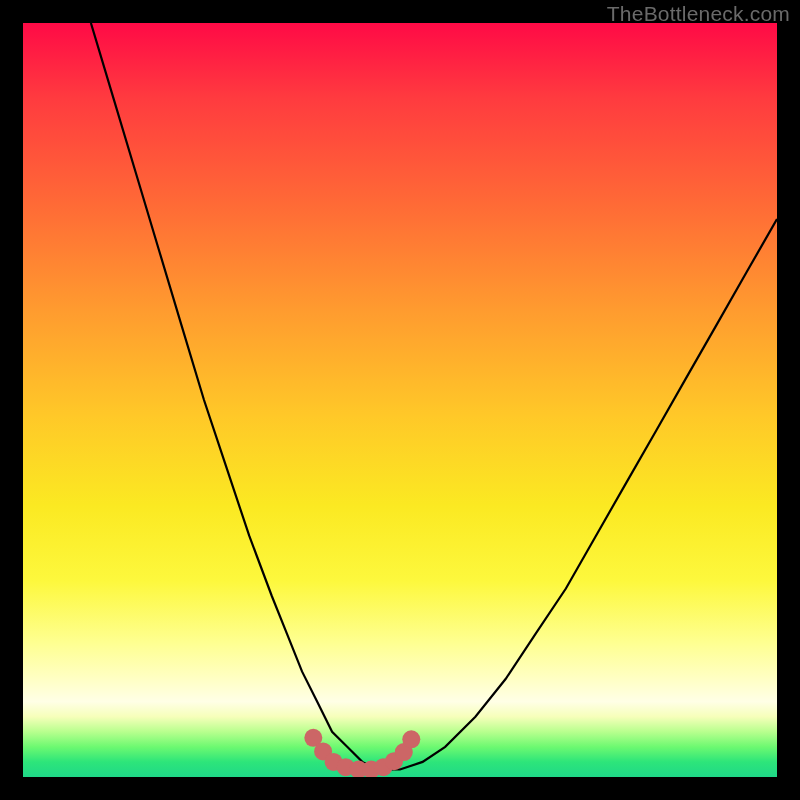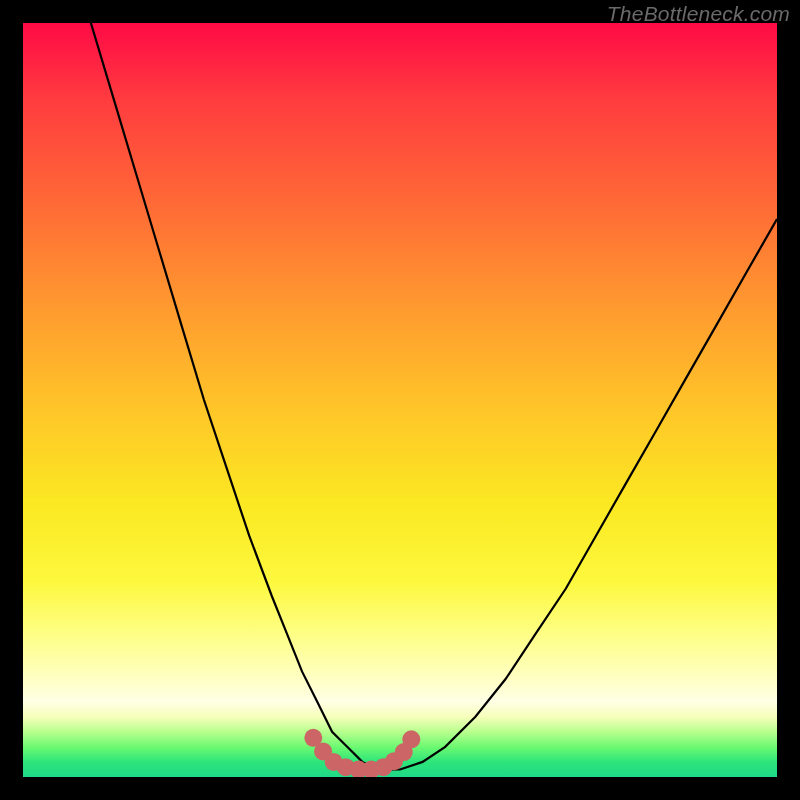--- a/index.html
+++ b/index.html
@@ -10,21 +10,20 @@
     background: #000;
     overflow: hidden;
   }
   .frame {
     position: absolute;
     left: 0;
     top: 0;
     width: 800px;
     height: 800px;
     background: #000;
-    font-style: italic;
   }
   .plot {
     position: absolute;
     left: 23px;
     top: 23px;
     width: 754px;
     height: 754px;
     background: linear-gradient(to bottom,
       #ff0a46 0%,
       #ff3b3f 10%,

